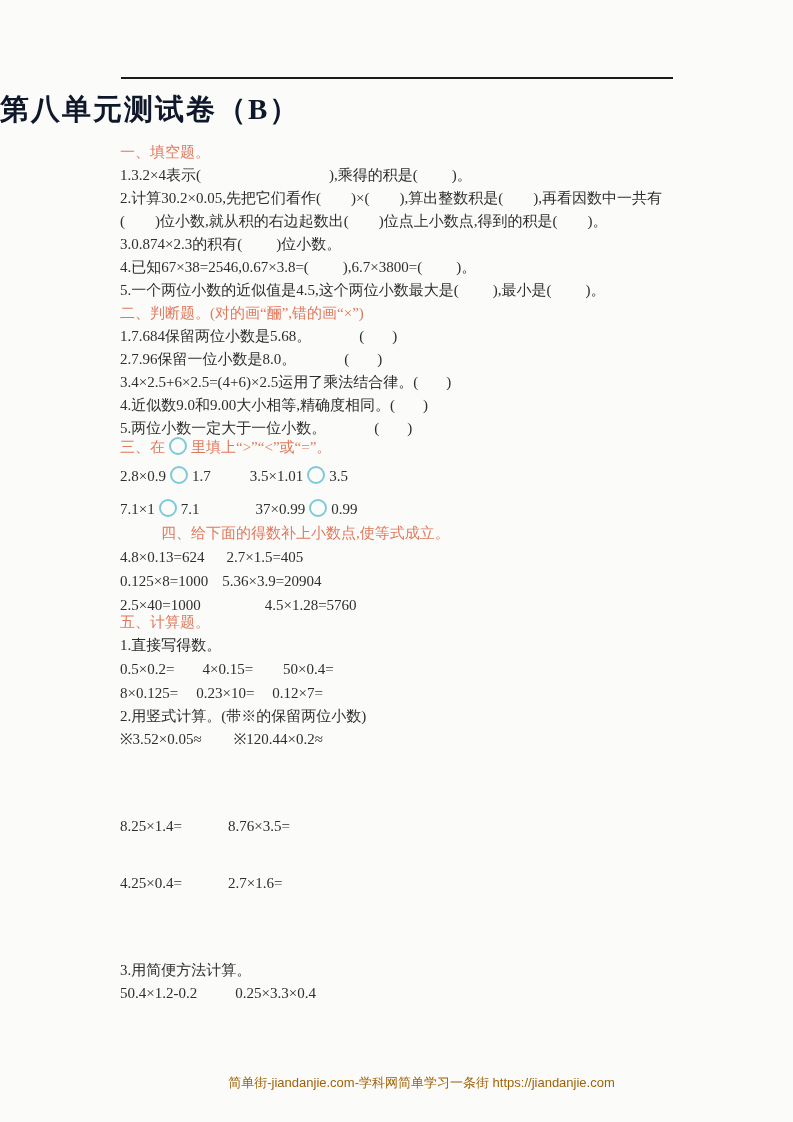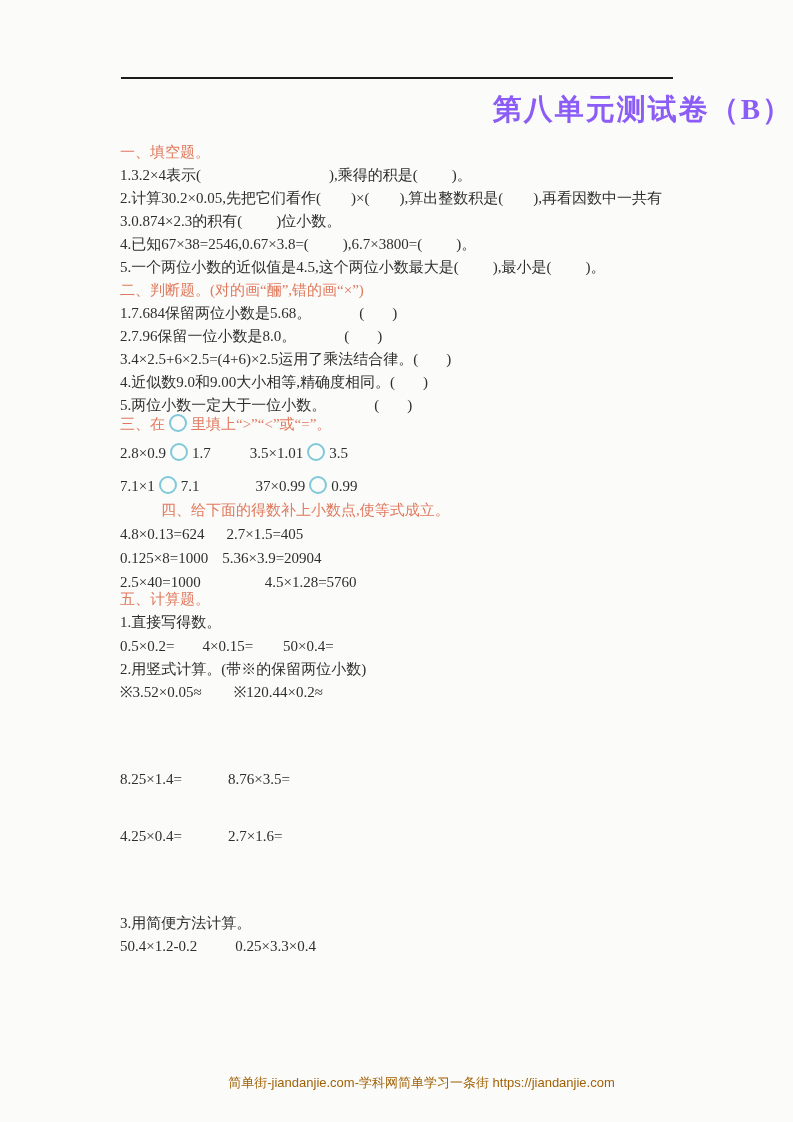--- a/index.html
+++ b/index.html
@@ -11,23 +11,23 @@
     font-family:"Liberation Serif","DejaVu Serif",serif;
     color:#2e2e2e;
     overflow:hidden;
   }
   .rule {
     position:absolute; left:121px; top:77px;
     width:552px; height:2px; background:#1c1c1c;
   }
   .title {
     position:absolute; top:90px; left:0; width:100%;
-    text-align:right;
+    text-align:left;
     font-size:29px; font-weight:700; letter-spacing:2px;
-    color:#8b5cf6;
+    color:#0f172a;
     white-space:nowrap;
   }
   .content {
     position:absolute; left:120px; top:141px; width:565px;
     font-size:15px;
   }
   .line { line-height:23px; white-space:nowrap; }
   .line.sec { color:#e0795c; }
   .gap { display:inline-block; height:1px; }
   .circle {
@@ -48,39 +48,41 @@
 </head>
 <body>
 
 <div class="page">
   <div class="rule"></div>
   <div class="title">第八单元测试卷（B）</div>
   <div class="content" id="content">
       <div class="line sec"><span>一、填空题。</span></div>
       <div class="line item"><span>1.3.2×4表示(</span><span class="gap" style="width: 128px;"></span><span>),乘得的积是(</span><span class="gap" style="width: 34px;"></span><span>)。</span></div>
       <div class="line item"><span>2.计算30.2×0.05,先把它们看作(</span><span class="gap" style="width: 30px;"></span><span>)×(</span><span class="gap" style="width: 30px;"></span><span>),算出整数积是(</span><span class="gap" style="width: 30px;"></span><span>),再看因数中一共有</span></div>
+      <div class="line item"><span>(</span><span class="gap" style="width: 30px;"></span><span>)位小数,就从积的右边起数出(</span><span class="gap" style="width: 30px;"></span><span>)位点上小数点,得到的积是(</span><span class="gap" style="width: 30px;"></span><span>)。</span></div>
       <div class="line item"><span>3.0.874×2.3的积有(</span><span class="gap" style="width: 34px;"></span><span>)位小数。</span></div>
       <div class="line item"><span>4.已知67×38=2546,0.67×3.8=(</span><span class="gap" style="width: 34px;"></span><span>),6.7×3800=(</span><span class="gap" style="width: 34px;"></span><span>)。</span></div>
       <div class="line item"><span>5.一个两位小数的近似值是4.5,这个两位小数最大是(</span><span class="gap" style="width: 34px;"></span><span>),最小是(</span><span class="gap" style="width: 34px;"></span><span>)。</span></div>
       <div class="line sec"><span>二、判断题。(对的画“酾”,错的画“×”)</span></div>
       <div class="line item"><span>1.7.684保留两位小数是5.68。</span><span class="gap" style="width: 48px;"></span><span>(</span><span class="gap" style="width: 28px;"></span><span>)</span></div>
       <div class="line item"><span>2.7.96保留一位小数是8.0。</span><span class="gap" style="width: 48px;"></span><span>(</span><span class="gap" style="width: 28px;"></span><span>)</span></div>
       <div class="line item"><span>3.4×2.5+6×2.5=(4+6)×2.5运用了乘法结合律。(</span><span class="gap" style="width: 28px;"></span><span>)</span></div>
       <div class="line item"><span>4.近似数9.0和9.00大小相等,精确度相同。(</span><span class="gap" style="width: 28px;"></span><span>)</span></div>
       <div class="line item"><span>5.两位小数一定大于一位小数。</span><span class="gap" style="width: 48px;"></span><span>(</span><span class="gap" style="width: 28px;"></span><span>)</span></div>
       <div class="line sec" style="margin-top: -6px; line-height: 26px;"><span>三、在</span><span class="circle"></span><span>里填上“&gt;”“&lt;”或“=”。</span></div>
       <div class="line item" style="line-height: 33px;"><span>2.8×0.9</span><span class="circle"></span><span>1.7</span><span class="gap" style="width: 39px;"></span><span>3.5×1.01</span><span class="circle"></span><span>3.5</span></div>
       <div class="line item" style="line-height: 33px;"><span>7.1×1</span><span class="circle"></span><span>7.1</span><span class="gap" style="width: 56px;"></span><span>37×0.99</span><span class="circle"></span><span>0.99</span></div>
       <div class="line sec" style="margin-top: -4px; margin-left: 41px;"><span>四、给下面的得数补上小数点,使等式成立。</span></div>
       <div class="line item" style="line-height: 24px;"><span>4.8×0.13=624</span><span class="gap" style="width: 22px;"></span><span>2.7×1.5=405</span></div>
       <div class="line item" style="line-height: 24px;"><span>0.125×8=1000</span><span class="gap" style="width: 14px;"></span><span>5.36×3.9=20904</span></div>
       <div class="line item" style="line-height: 24px;"><span>2.5×40=1000</span><span class="gap" style="width: 64px;"></span><span>4.5×1.28=5760</span></div>
       <div class="line sec" style="margin-top: -6px;"><span>五、计算题。</span></div>
       <div class="line item"><span>1.直接写得数。</span></div>
       <div class="line item" style="line-height: 24px;"><span>0.5×0.2=</span><span class="gap" style="width: 28px;"></span><span>4×0.15=</span><span class="gap" style="width: 30px;"></span><span>50×0.4=</span></div>
+      <div class="line item" style="line-height: 24px;"><span>8×0.125=</span><span class="gap" style="width: 18px;"></span><span>0.23×10=</span><span class="gap" style="width: 18px;"></span><span>0.12×7=</span></div>
       <div class="line item"><span>2.用竖式计算。(带※的保留两位小数)</span></div>
       <div class="line item"><span>※3.52×0.05≈</span><span class="gap" style="width: 32px;"></span><span>※120.44×0.2≈</span></div>
       <div class="line item" style="margin-top: 64px;"><span>8.25×1.4=</span><span class="gap" style="width: 46px;"></span><span>8.76×3.5=</span></div>
       <div class="line item" style="margin-top: 34px;"><span>4.25×0.4=</span><span class="gap" style="width: 46px;"></span><span>2.7×1.6=</span></div>
       <div class="line item" style="margin-top: 64px;"><span>3.用简便方法计算。</span></div>
       <div class="line item"><span>50.4×1.2-0.2</span><span class="gap" style="width: 38px;"></span><span>0.25×3.3×0.4</span></div>
     </div>
   <div class="footer">简单街-jiandanjie.com-学科网简单学习一条街 https://jiandanjie.com</div>
 </div>
 

